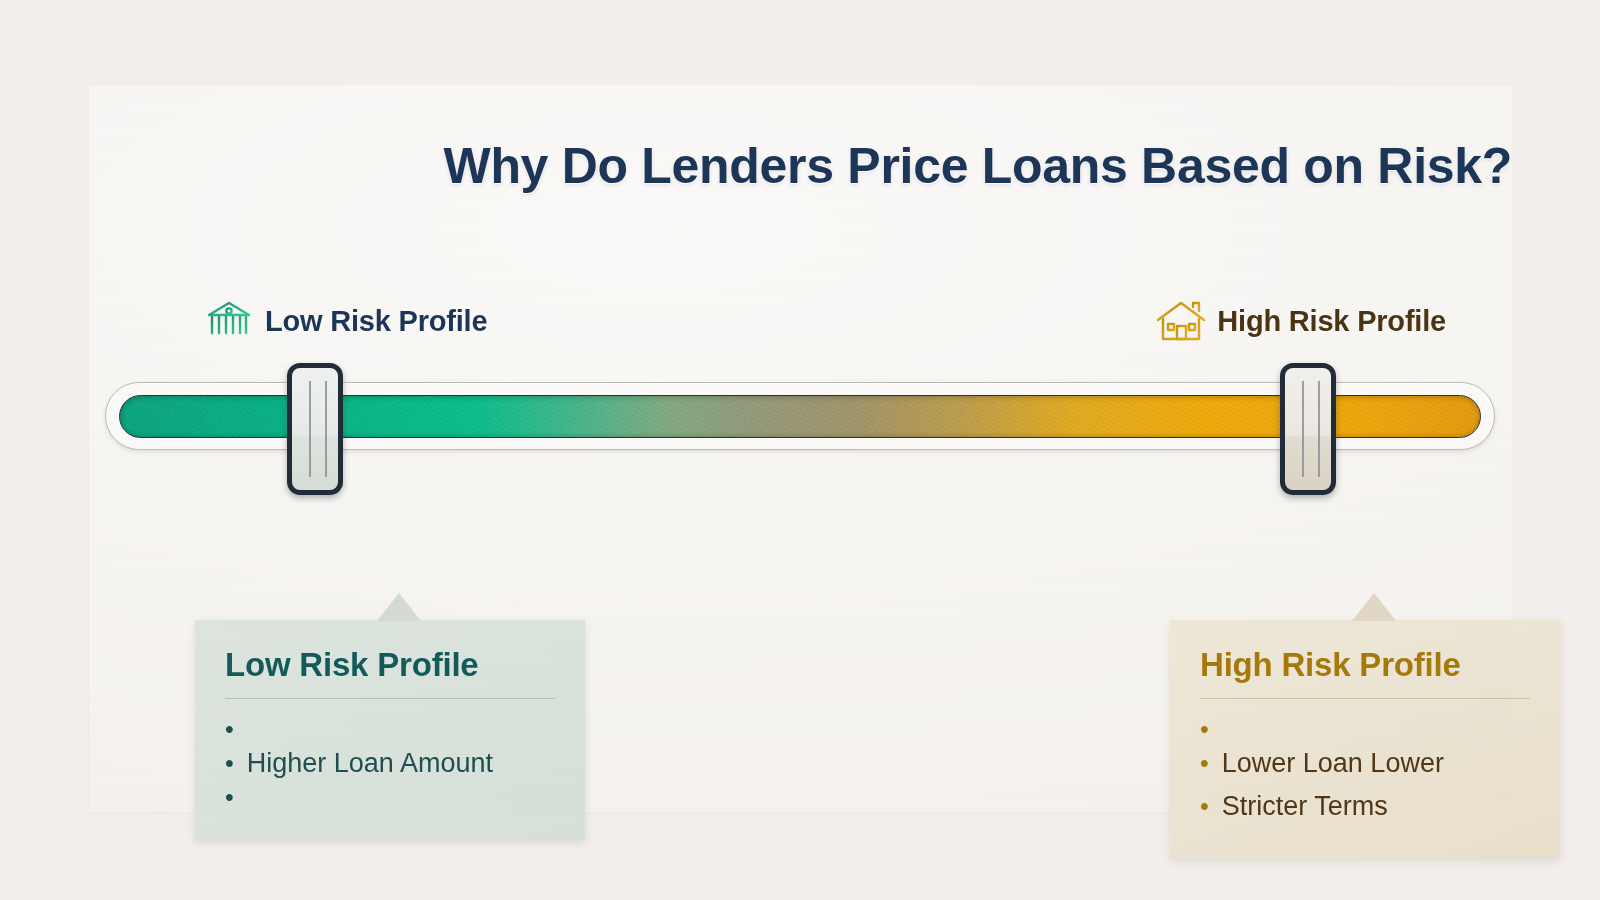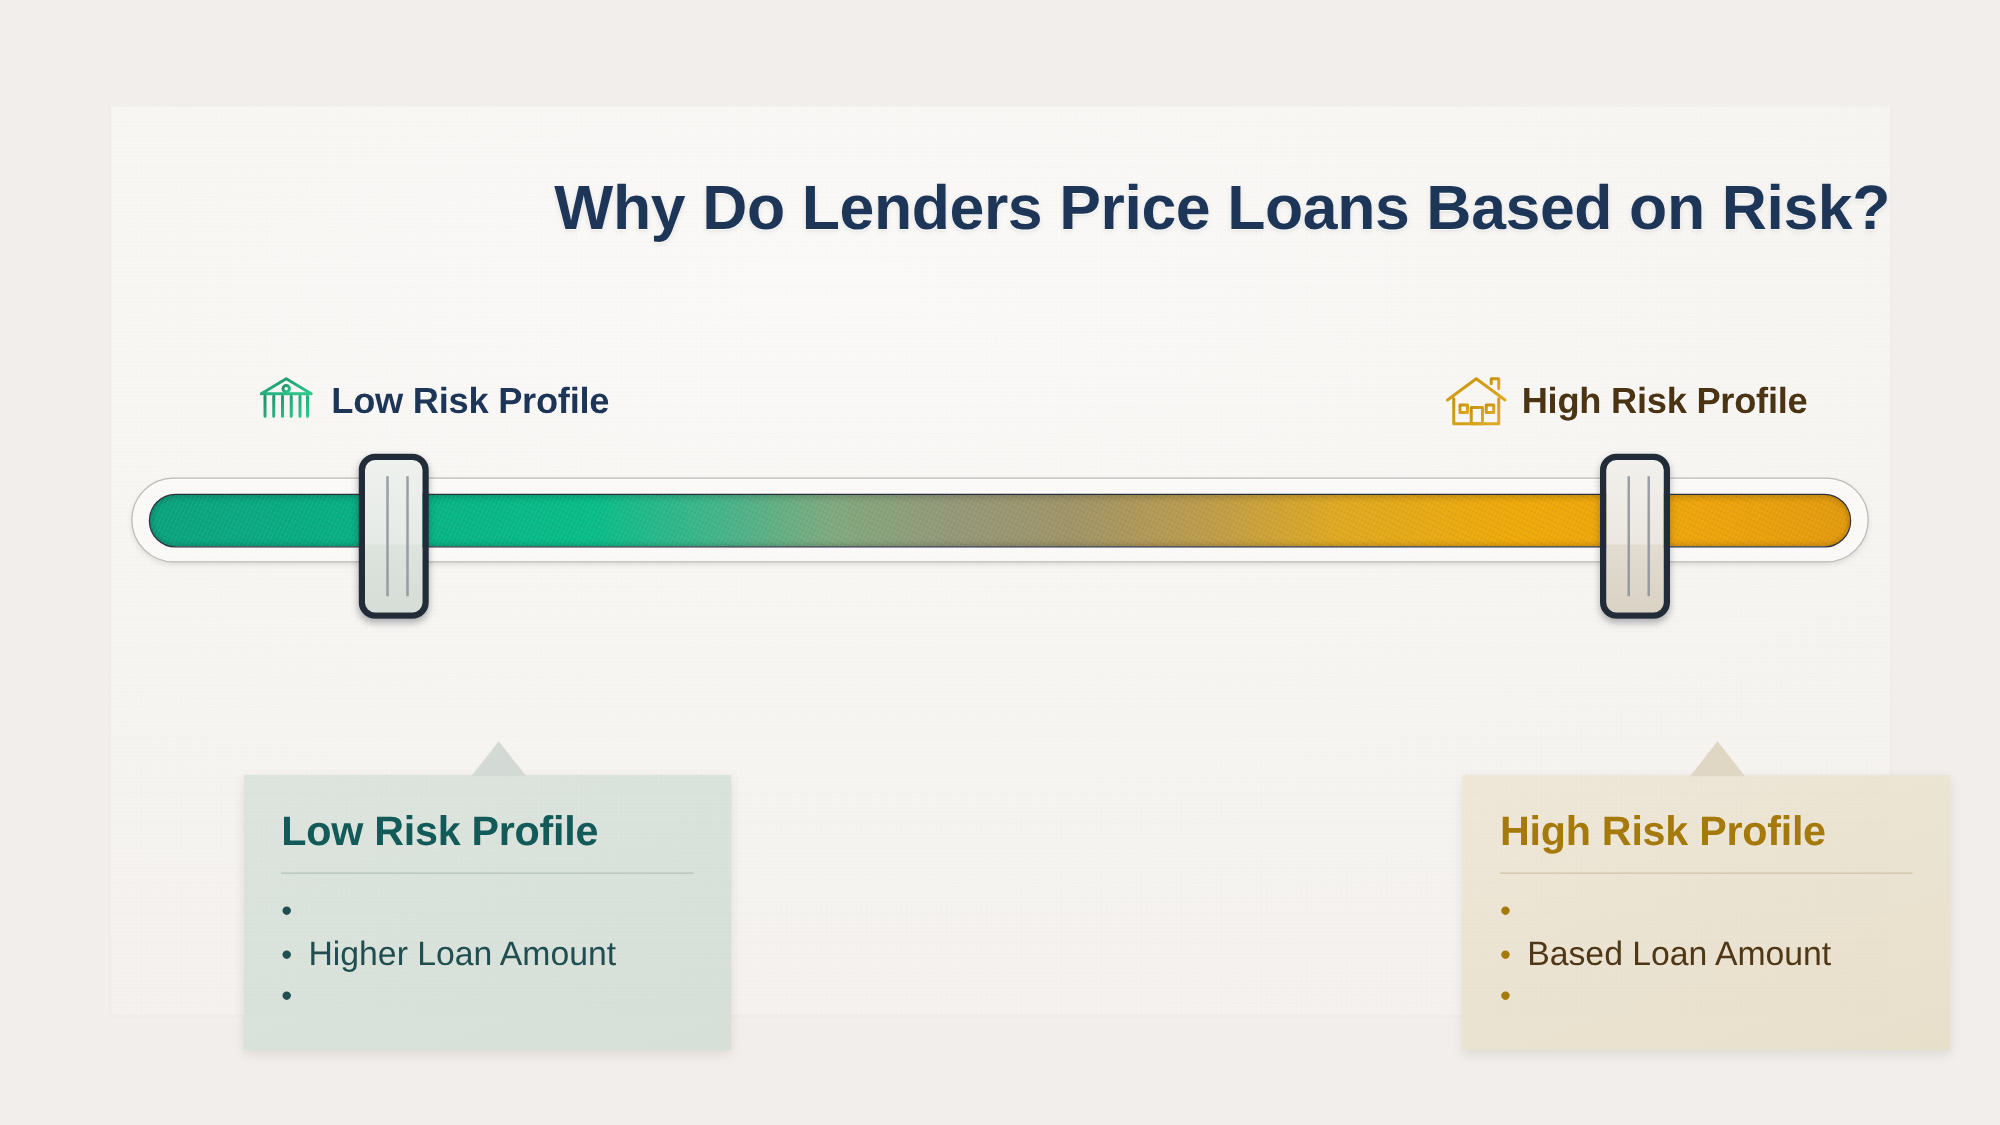--- a/index.html
+++ b/index.html
@@ -303,21 +303,22 @@
 
   <div class="card" id="card-high">
     <div class="card-title">High Risk Profile</div>
     <div class="divider"></div>
     <ul class="bullets">
       <li>
         <span class="dot">•</span>
       </li>
       <li>
         <span class="dot">•</span>
-        <span>Based Loan Amount</span>
-      </li>
-      <li>
-        <span class="dot">•</span>
+        <span>Lower Loan Lower</span>
+      </li>
+      <li>
+        <span class="dot">•</span>
+        <span>Stricter Terms</span>
       </li>
     </ul>
   </div>
 
 </div>
 
 </body></html>

